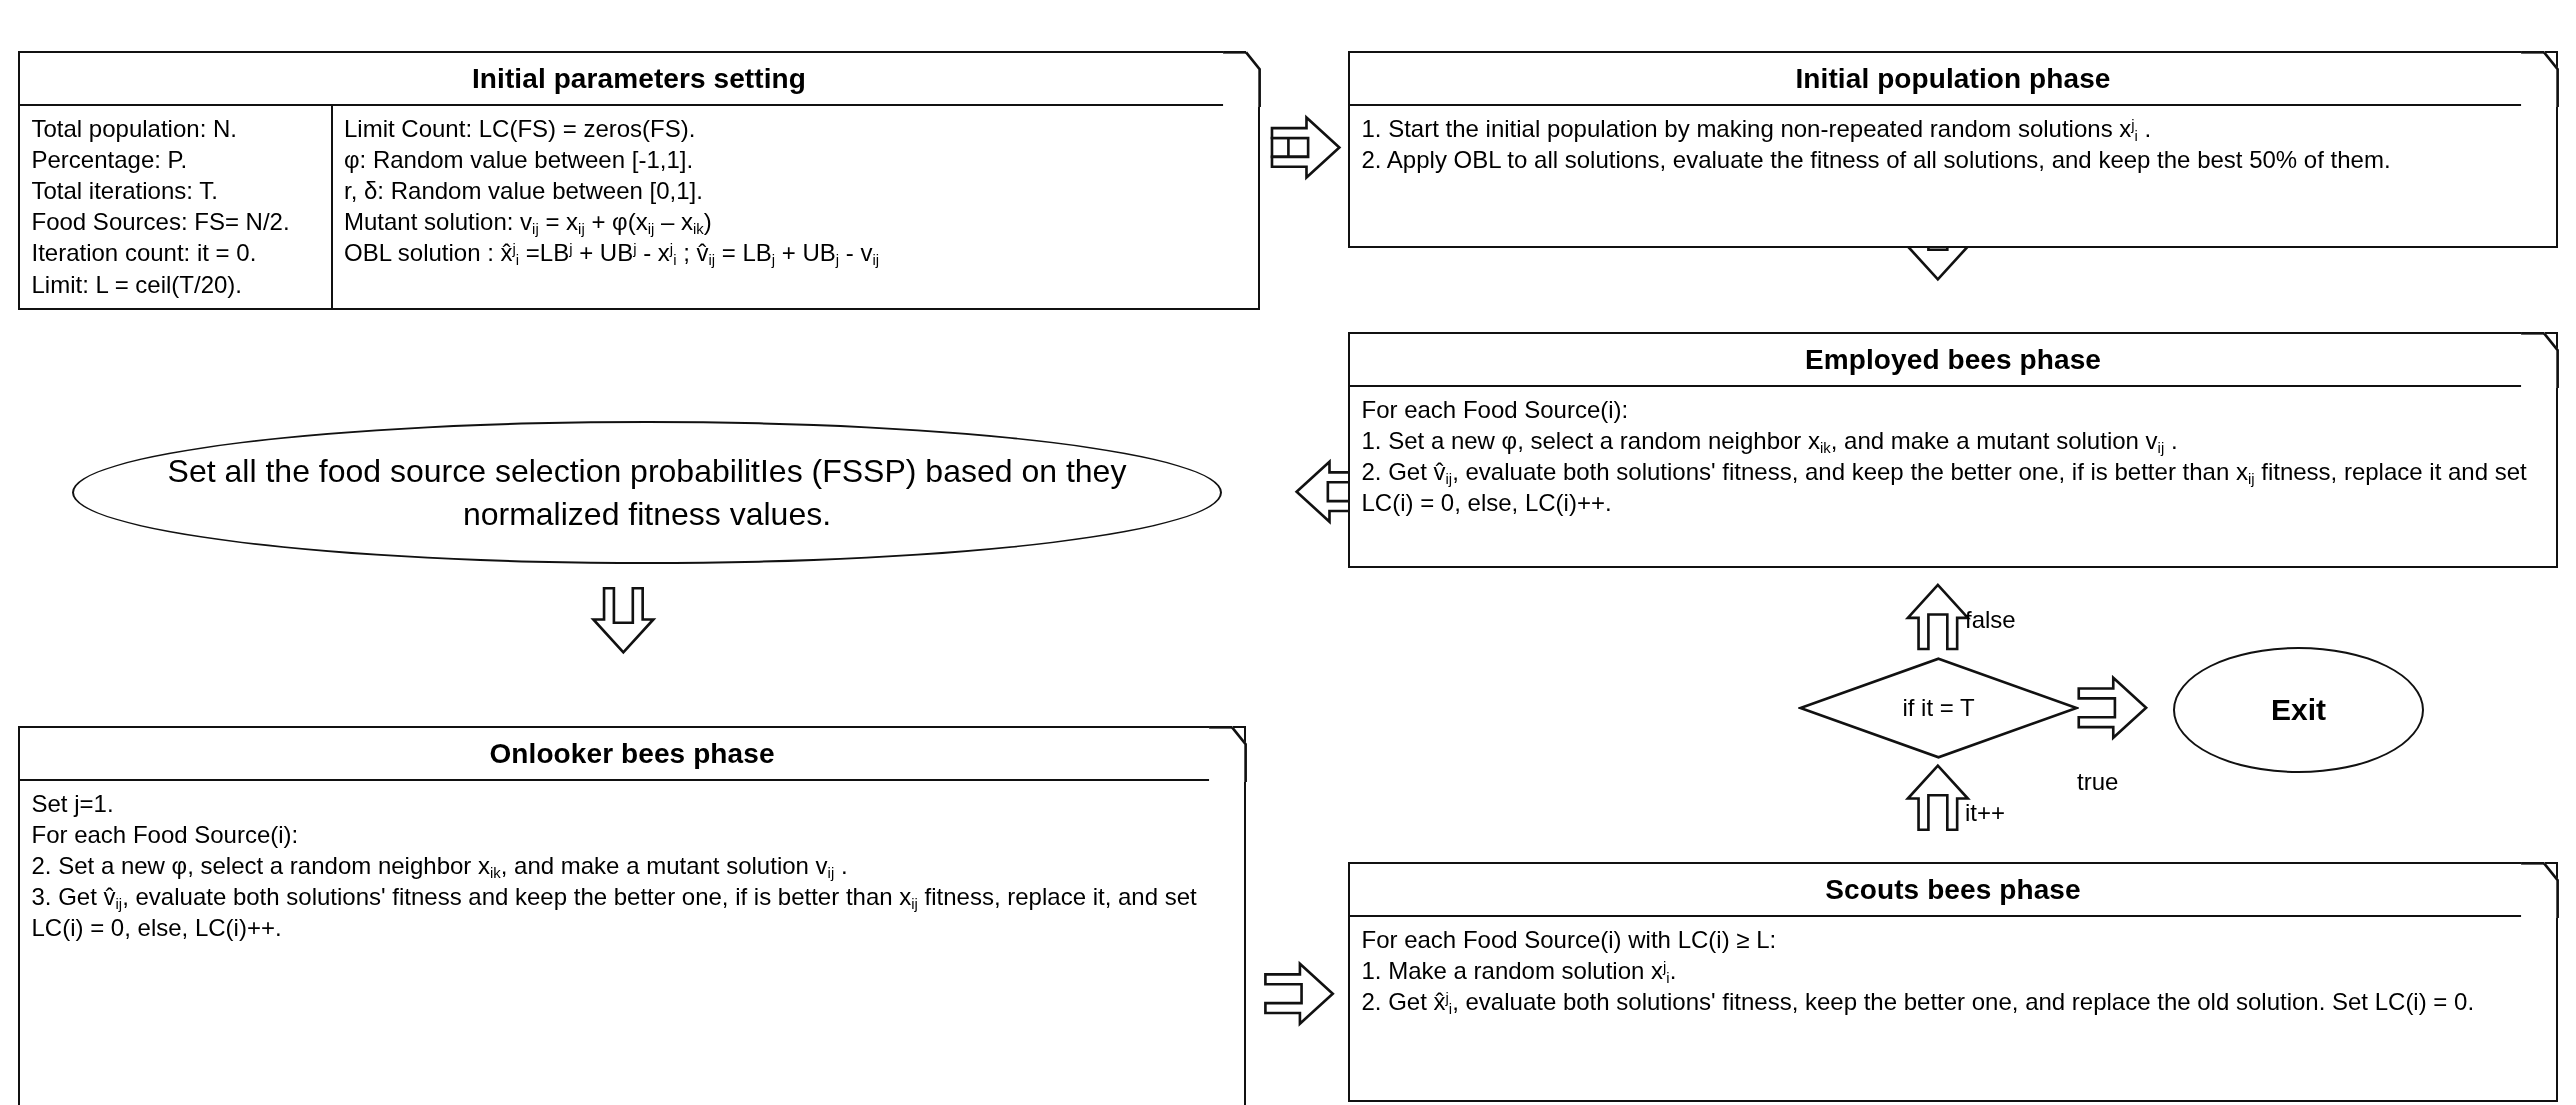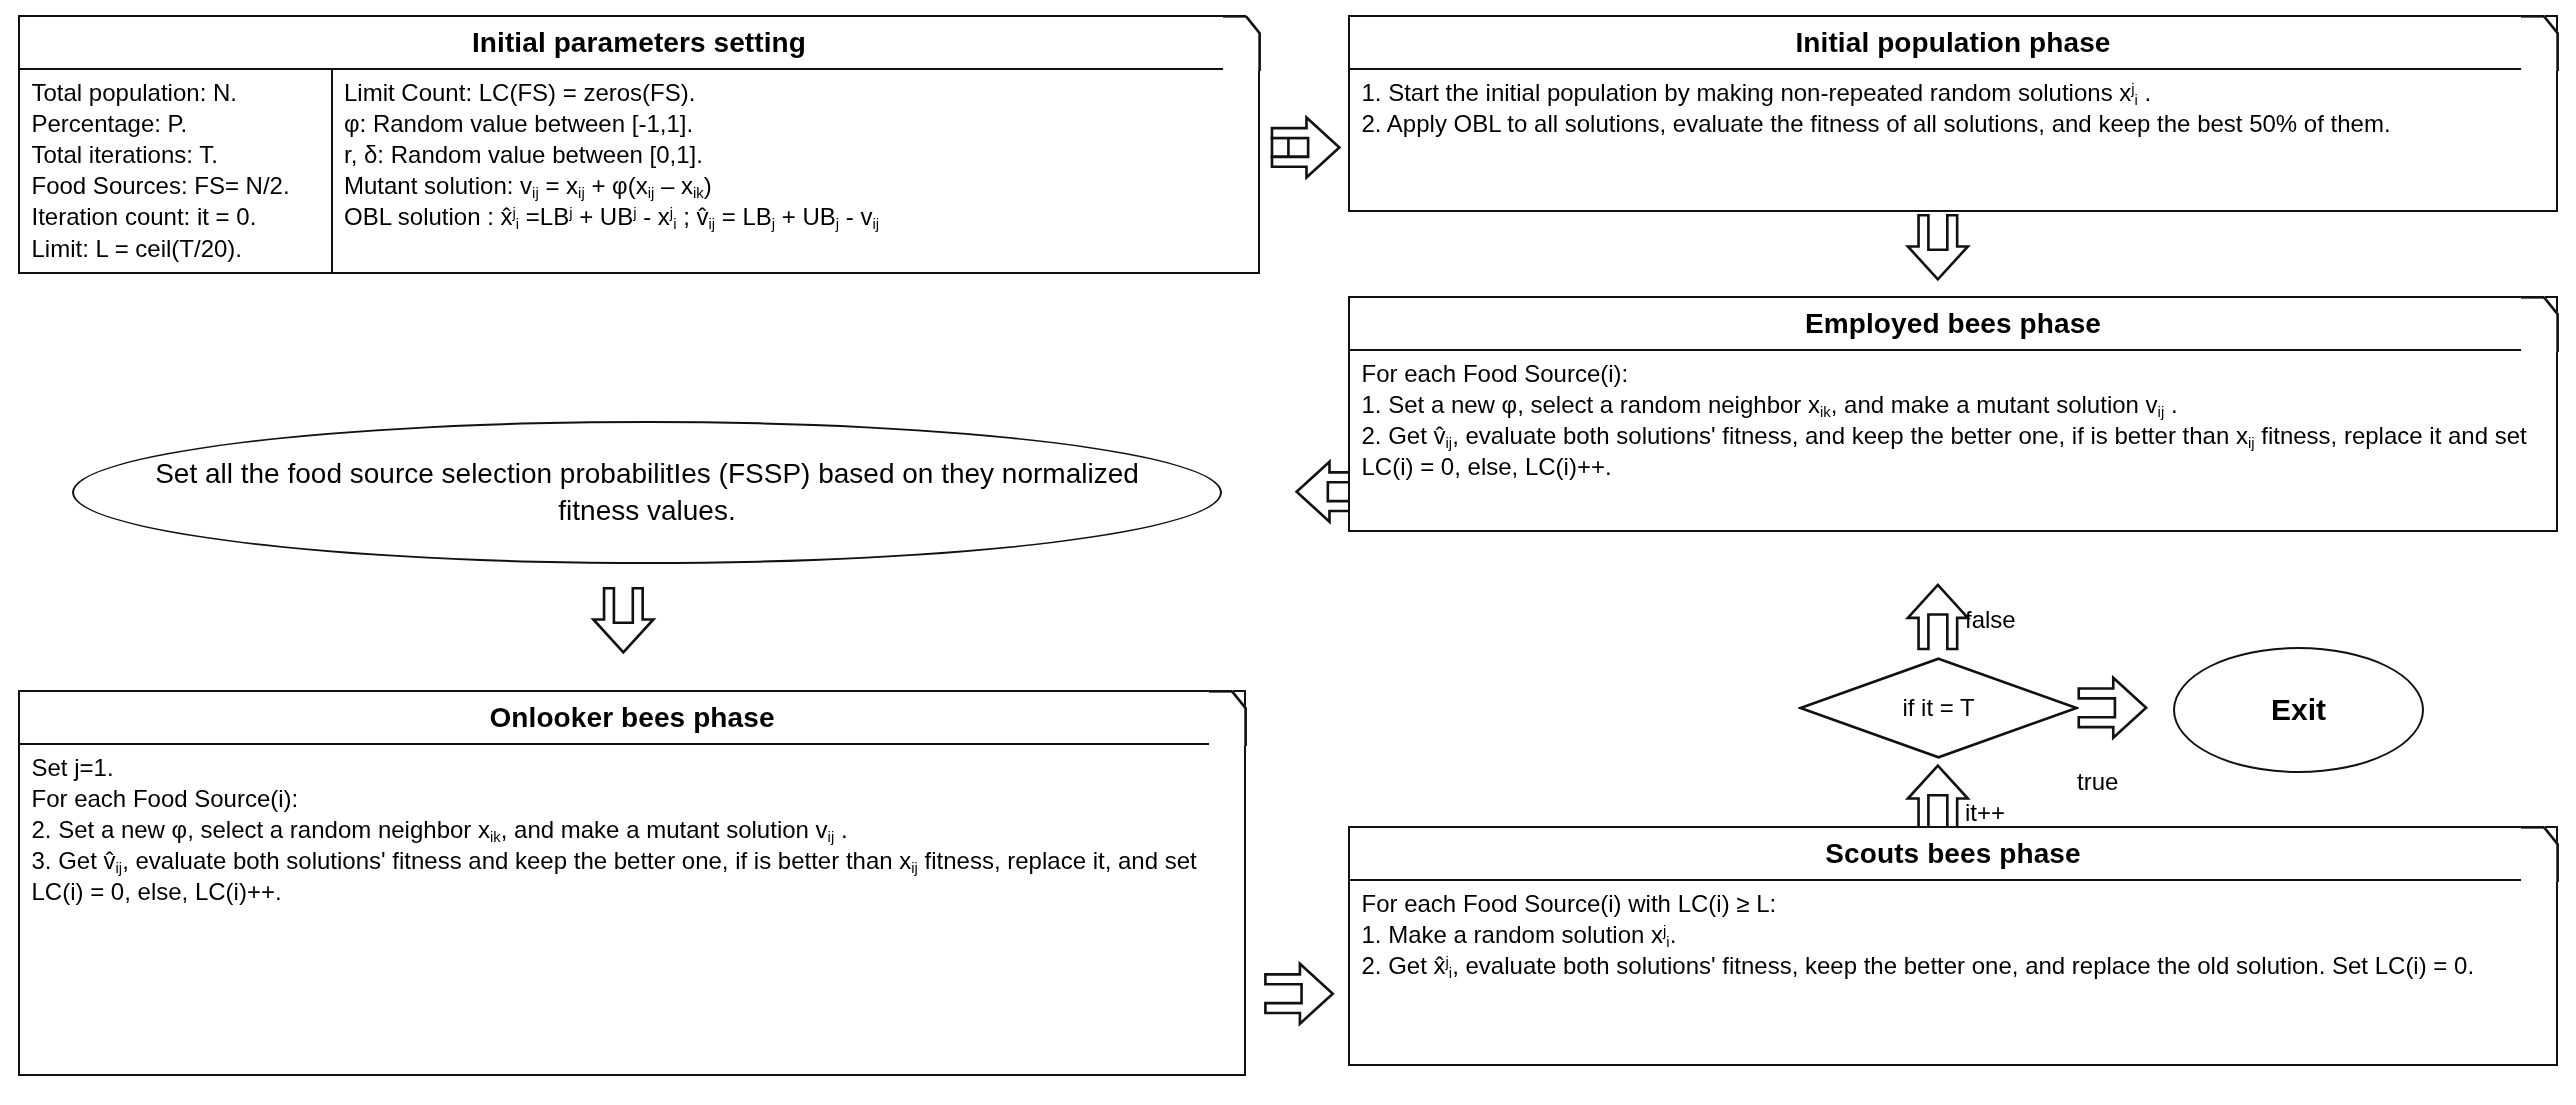--- a/index.html
+++ b/index.html
@@ -6,21 +6,21 @@
   body{
     width:2576px;height:1105px;position:relative;
     font-family:"Liberation Sans", sans-serif;
     color:#000;
     -webkit-font-smoothing:antialiased;
   }
   .canvas{position:absolute;inset:0;}
   svg.lines{position:absolute;left:0;top:0;width:2576px;height:1105px;overflow:visible;pointer-events:none;}
 
   
-  .box{position:absolute;box-sizing:border-box;}
+  .box{position:absolute;box-sizing:border-box;margin-top:36px;}
   .box .banner{
     position:relative;height:51px;
     border:2.5px solid #111;border-bottom:none;
     background:#fff;
   }
   .box .banner .fold{
     position:absolute;right:-2.5px;top:-2.5px;width:35px;height:100%;
     background:#fff;
   }
   .box .banner .title{
@@ -39,21 +39,21 @@
   .cols .c.left{width:294px;padding-right:5px;}
   .cols .c.divider{border-left:2.5px solid #111;padding-left:11.5px;flex:1 1 auto;}
 
   sub{font-size:.62em;vertical-align:-.28em;line-height:0;}
   sup{font-size:.62em;vertical-align:.48em;line-height:0;}
 
   
   .ellipse{
     position:absolute;border:2.5px solid #111;border-radius:50%;
     display:flex;align-items:center;justify-content:center;text-align:center;
-    font-size:28px;line-height:1.32;background:#fff;padding:0 49px;box-sizing:border-box;
+    font-size:32px;line-height:1.32;background:#fff;padding:0 49px;box-sizing:border-box;
   }
   
   .exit{
     position:absolute;border:2.5px solid #111;border-radius:50%;
     display:flex;align-items:center;justify-content:center;
     font-size:30px;font-weight:bold;background:#fff;
   }
   
   .diamond-wrap{position:absolute;}
   .diamond-wrap .lbl{

